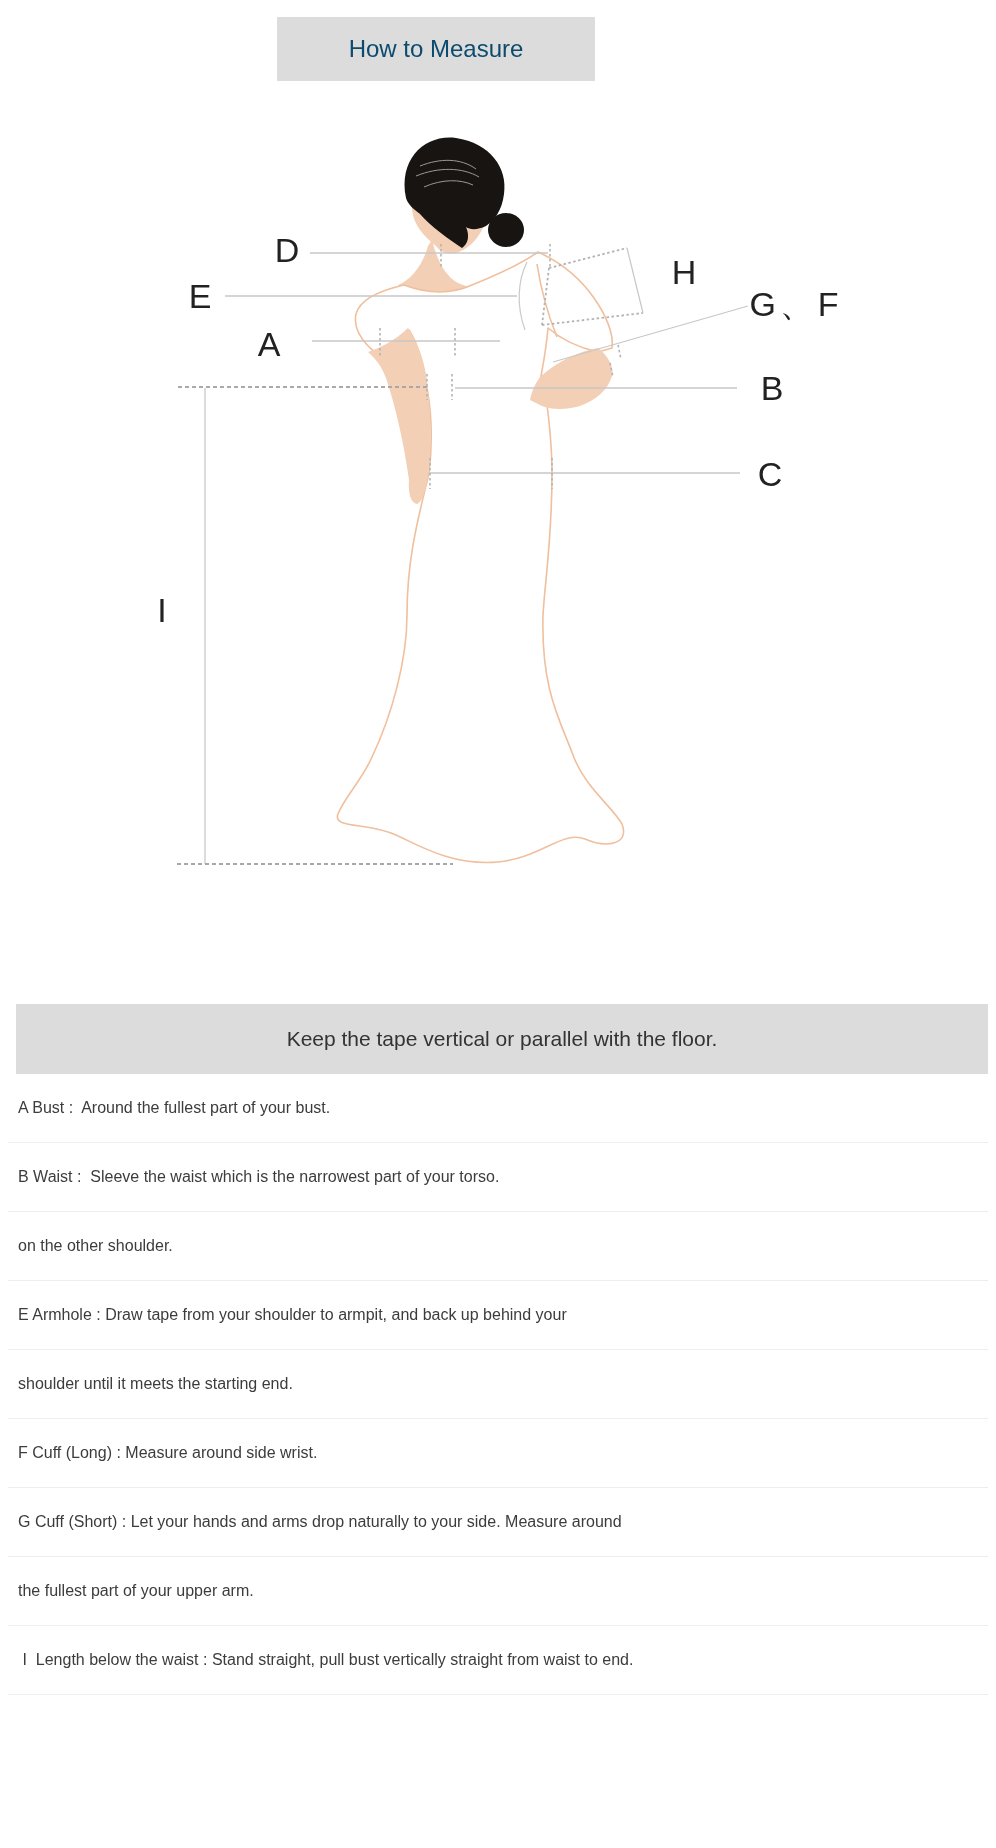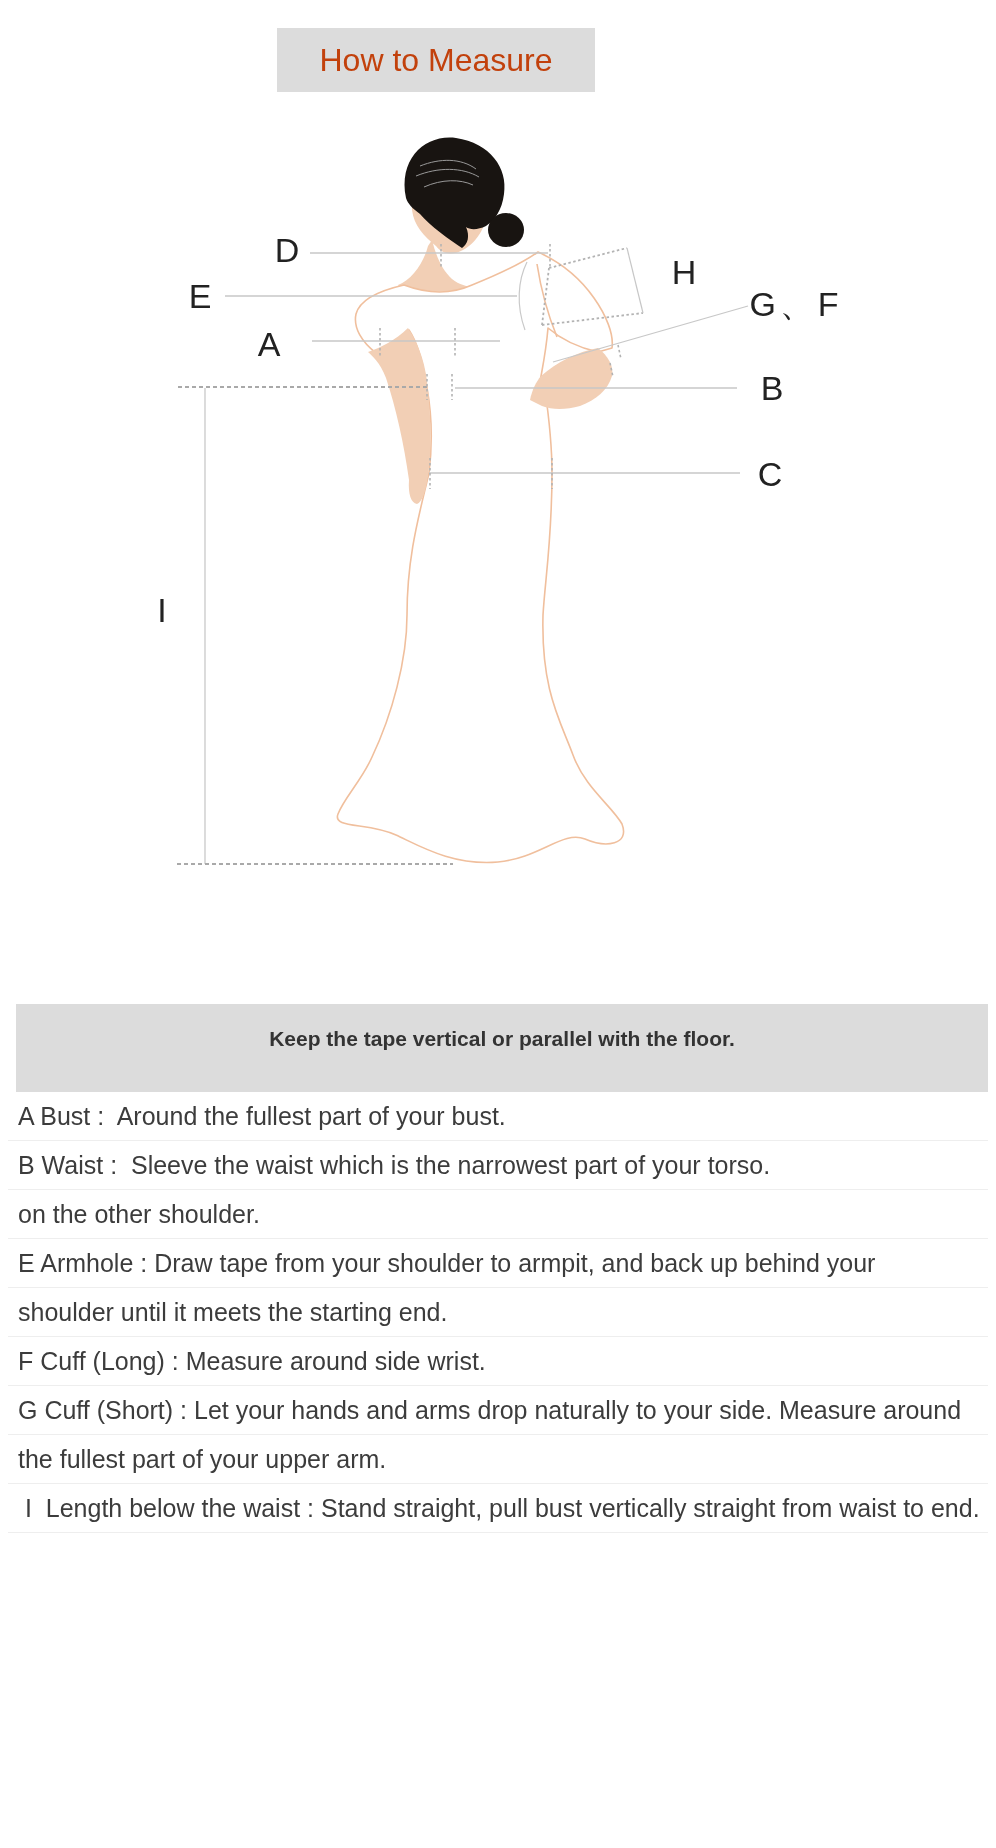--- a/index.html
+++ b/index.html
@@ -1,27 +1,27 @@
 <!DOCTYPE html>
 <html><head>
 <meta charset="utf-8">
 <style>
   html,body{margin:0;padding:0;background:#ffffff;}
   #page{position:relative;width:996px;height:1848px;background:#fff;overflow:hidden;
         font-family:"Liberation Sans", sans-serif;}
-  #title-box{position:absolute;left:277px;top:28px;width:318px;height:64px;
+  #title-box{position:absolute;left:277px;top:17px;width:318px;height:64px;
              background:#dcdcdc;text-align:center;line-height:64px;
-             font-size:32px;font-weight:300;color:#c2410c;}
+             font-size:24px;font-weight:300;color:#0c4a6e;}
   #figure-svg{position:absolute;left:0;top:0;width:996px;height:1004px;}
   .lbl{font-family:"Liberation Sans",sans-serif;font-size:34px;font-weight:300;fill:#222222;}
   #size-table{position:absolute;left:8px;top:1004px;width:980px;}
-  #table-header{height:88px;line-height:70px;background:#dcdcdc;text-align:center;
-                font-size:21px;font-weight:700;color:#333333;margin-left:8px;}
+  #table-header{height:70px;line-height:70px;background:#dcdcdc;text-align:center;
+                font-size:21px;font-weight:400;color:#333333;margin-left:8px;}
   .t-row{height:48px;line-height:48px;border-bottom:1px solid #eeeeee;
-         padding:0 10px;font-size:25px;font-weight:300;color:#3c3c3c;
+         padding:10px 10px;font-size:16px;font-weight:300;color:#3c3c3c;
          white-space:pre;overflow:hidden;background:#ffffff;text-align:left;}
 </style>
 </head>
 <body>
 
 <div id="page">
 
   <div id="title-box">How to Measure</div>
 
   <svg id="figure-svg" viewBox="0 0 996 1004" xmlns="http://www.w3.org/2000/svg">

